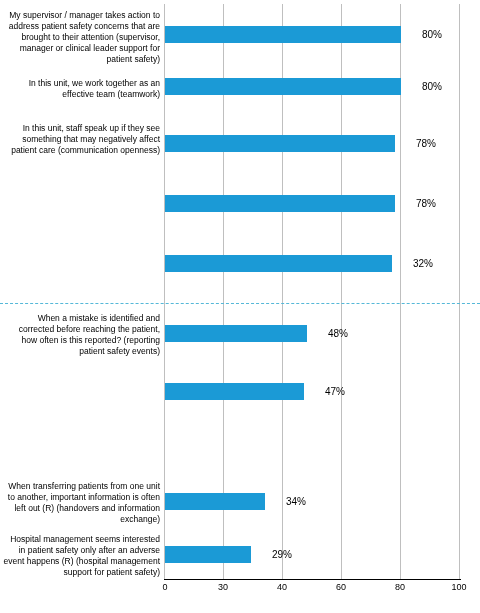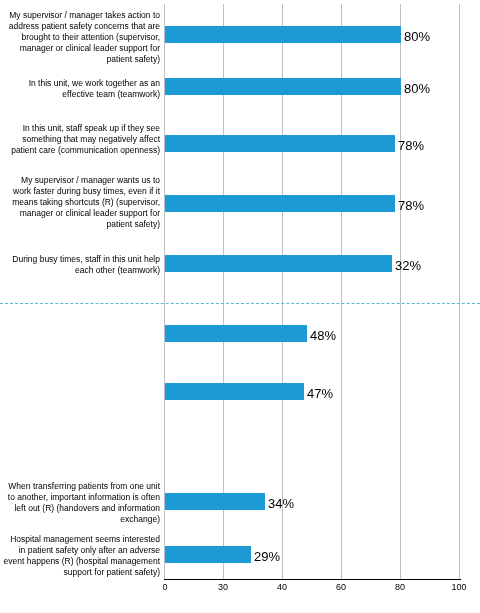--- a/index.html
+++ b/index.html
@@ -78,23 +78,24 @@
     line-height: 11px;
     color: #000000;
   }
   .bar {
     position: absolute;
     background: #1b9ad6;
     height: 17px;
   }
   .bar-value {
     position: absolute;
-    font-size: 13px;
+    font-size: 10px;
     color: #000000;
     white-space: nowrap;
+    margin-left: 18px;
   }
 </style>
 </head>
 <body>
 
 <div id="chart-root">
 
   <div class="plot">
     <div class="gridline" style="left:58px"></div>
     <div class="gridline" style="left:117px"></div>
@@ -115,34 +116,33 @@
     <div class="bar-value" style="left: 404px; top: 18px;">80%</div>
   </div>
 
   <div class="row" style="top:110px;height:54px">
     <div class="row-label" style="top:13px">In this unit, staff speak up if they see something that may negatively affect patient care (communication openness)</div>
     <div class="bar" style="left: 165px; top: 25px; width: 230px;"></div>
     <div class="bar-value" style="left: 398px; top: 28px;">78%</div>
   </div>
 
   <div class="row" style="top:164px;height:72px">
-    <div class="row-label" style="top:11px">My supervisor / manager wants us to work faster during busy times, even if it means taking shortcuts (R) (supervisor, manager or clinical leader support for patient safety)</div>
     <div class="bar" style="left: 165px; top: 31px; width: 230px;"></div>
     <div class="bar-value" style="left: 398px; top: 34px;">78%</div>
   </div>
 
   <div class="row" style="top:236px;height:58px">
-    <div class="row-label" style="top:18px">During busy times, staff in this unit help each other (teamwork)</div>
     <div class="bar" style="left: 165px; top: 19px; width: 227px;"></div>
     <div class="bar-value" style="left: 395px; top: 22px;">32%</div>
   </div>
 
   <div class="separator" style="top:303px"></div>
 
   <div class="row" style="top:307px;height:58px">
+    <div class="row-label" style="top:6px">When a mistake is identified and corrected before reaching the patient, how often is this reported? (reporting patient safety events)</div>
     <div class="bar" style="left:165px;top:18px;width:142px"></div>
     <div class="bar-value" style="left:310px;top:21px">48%</div>
   </div>
 
   <div class="row" style="top:365px;height:58px">
     <div class="bar" style="left:165px;top:18px;width:139px"></div>
     <div class="bar-value" style="left:307px;top:21px">47%</div>
   </div>
 
 

